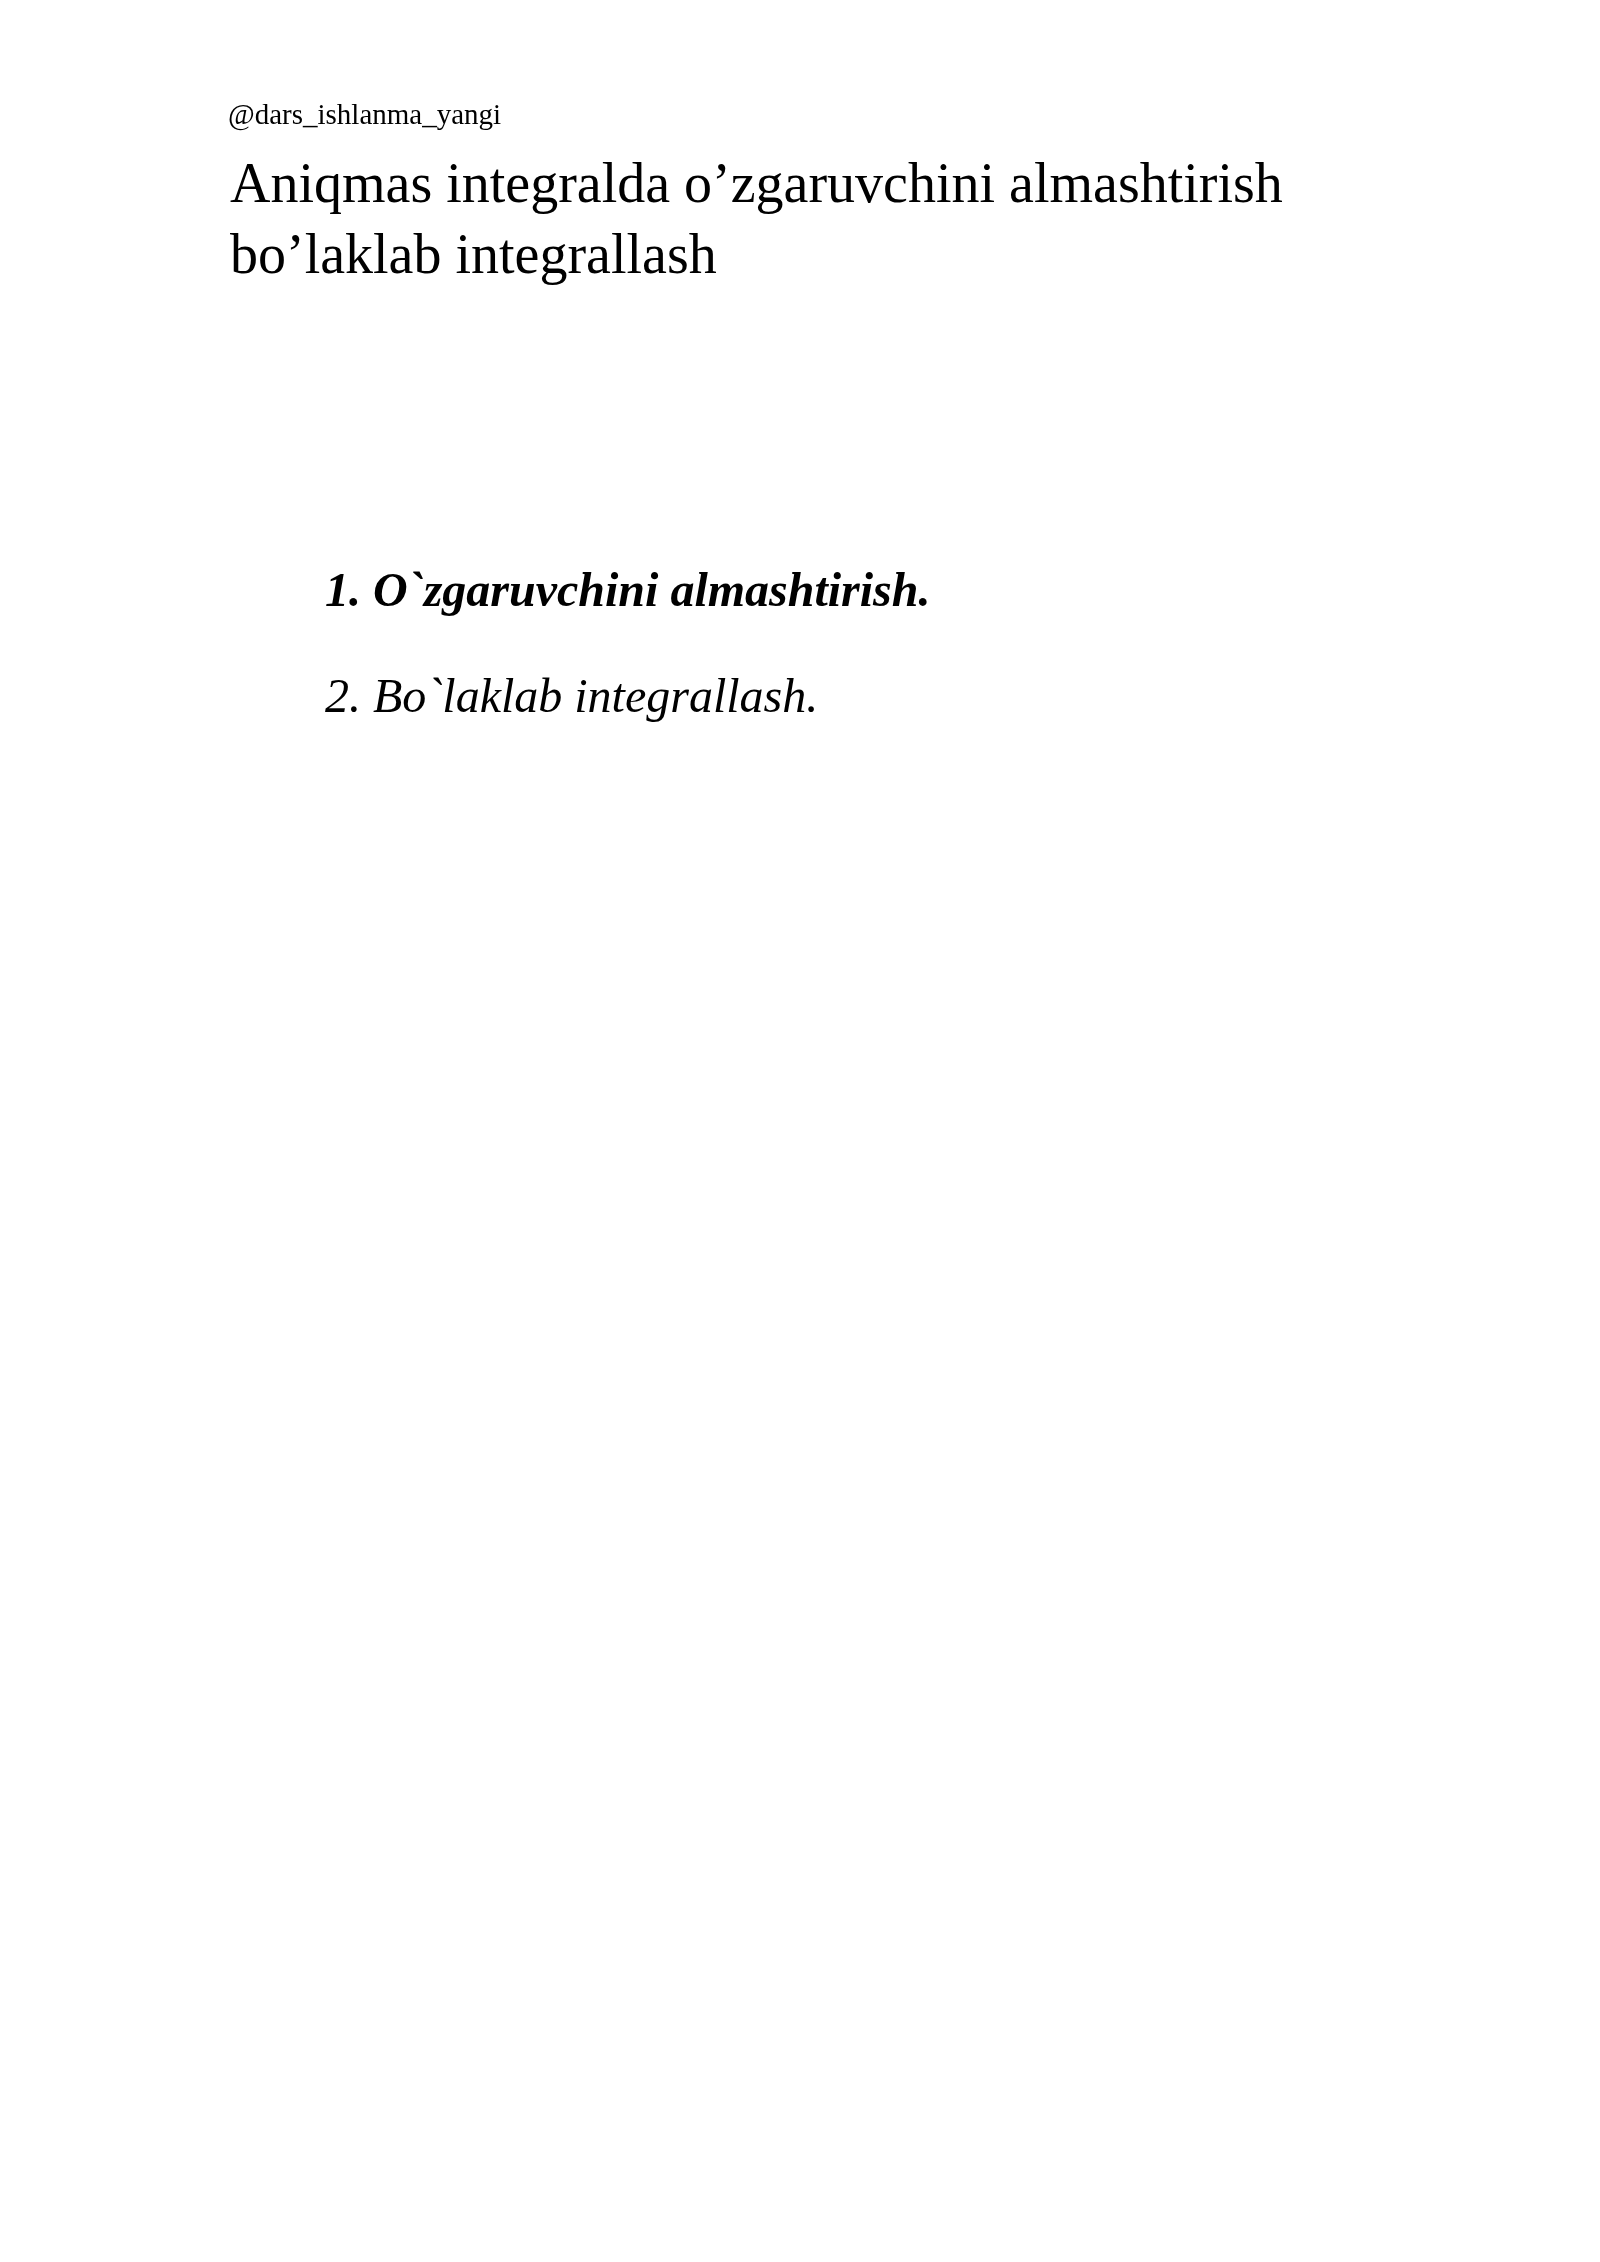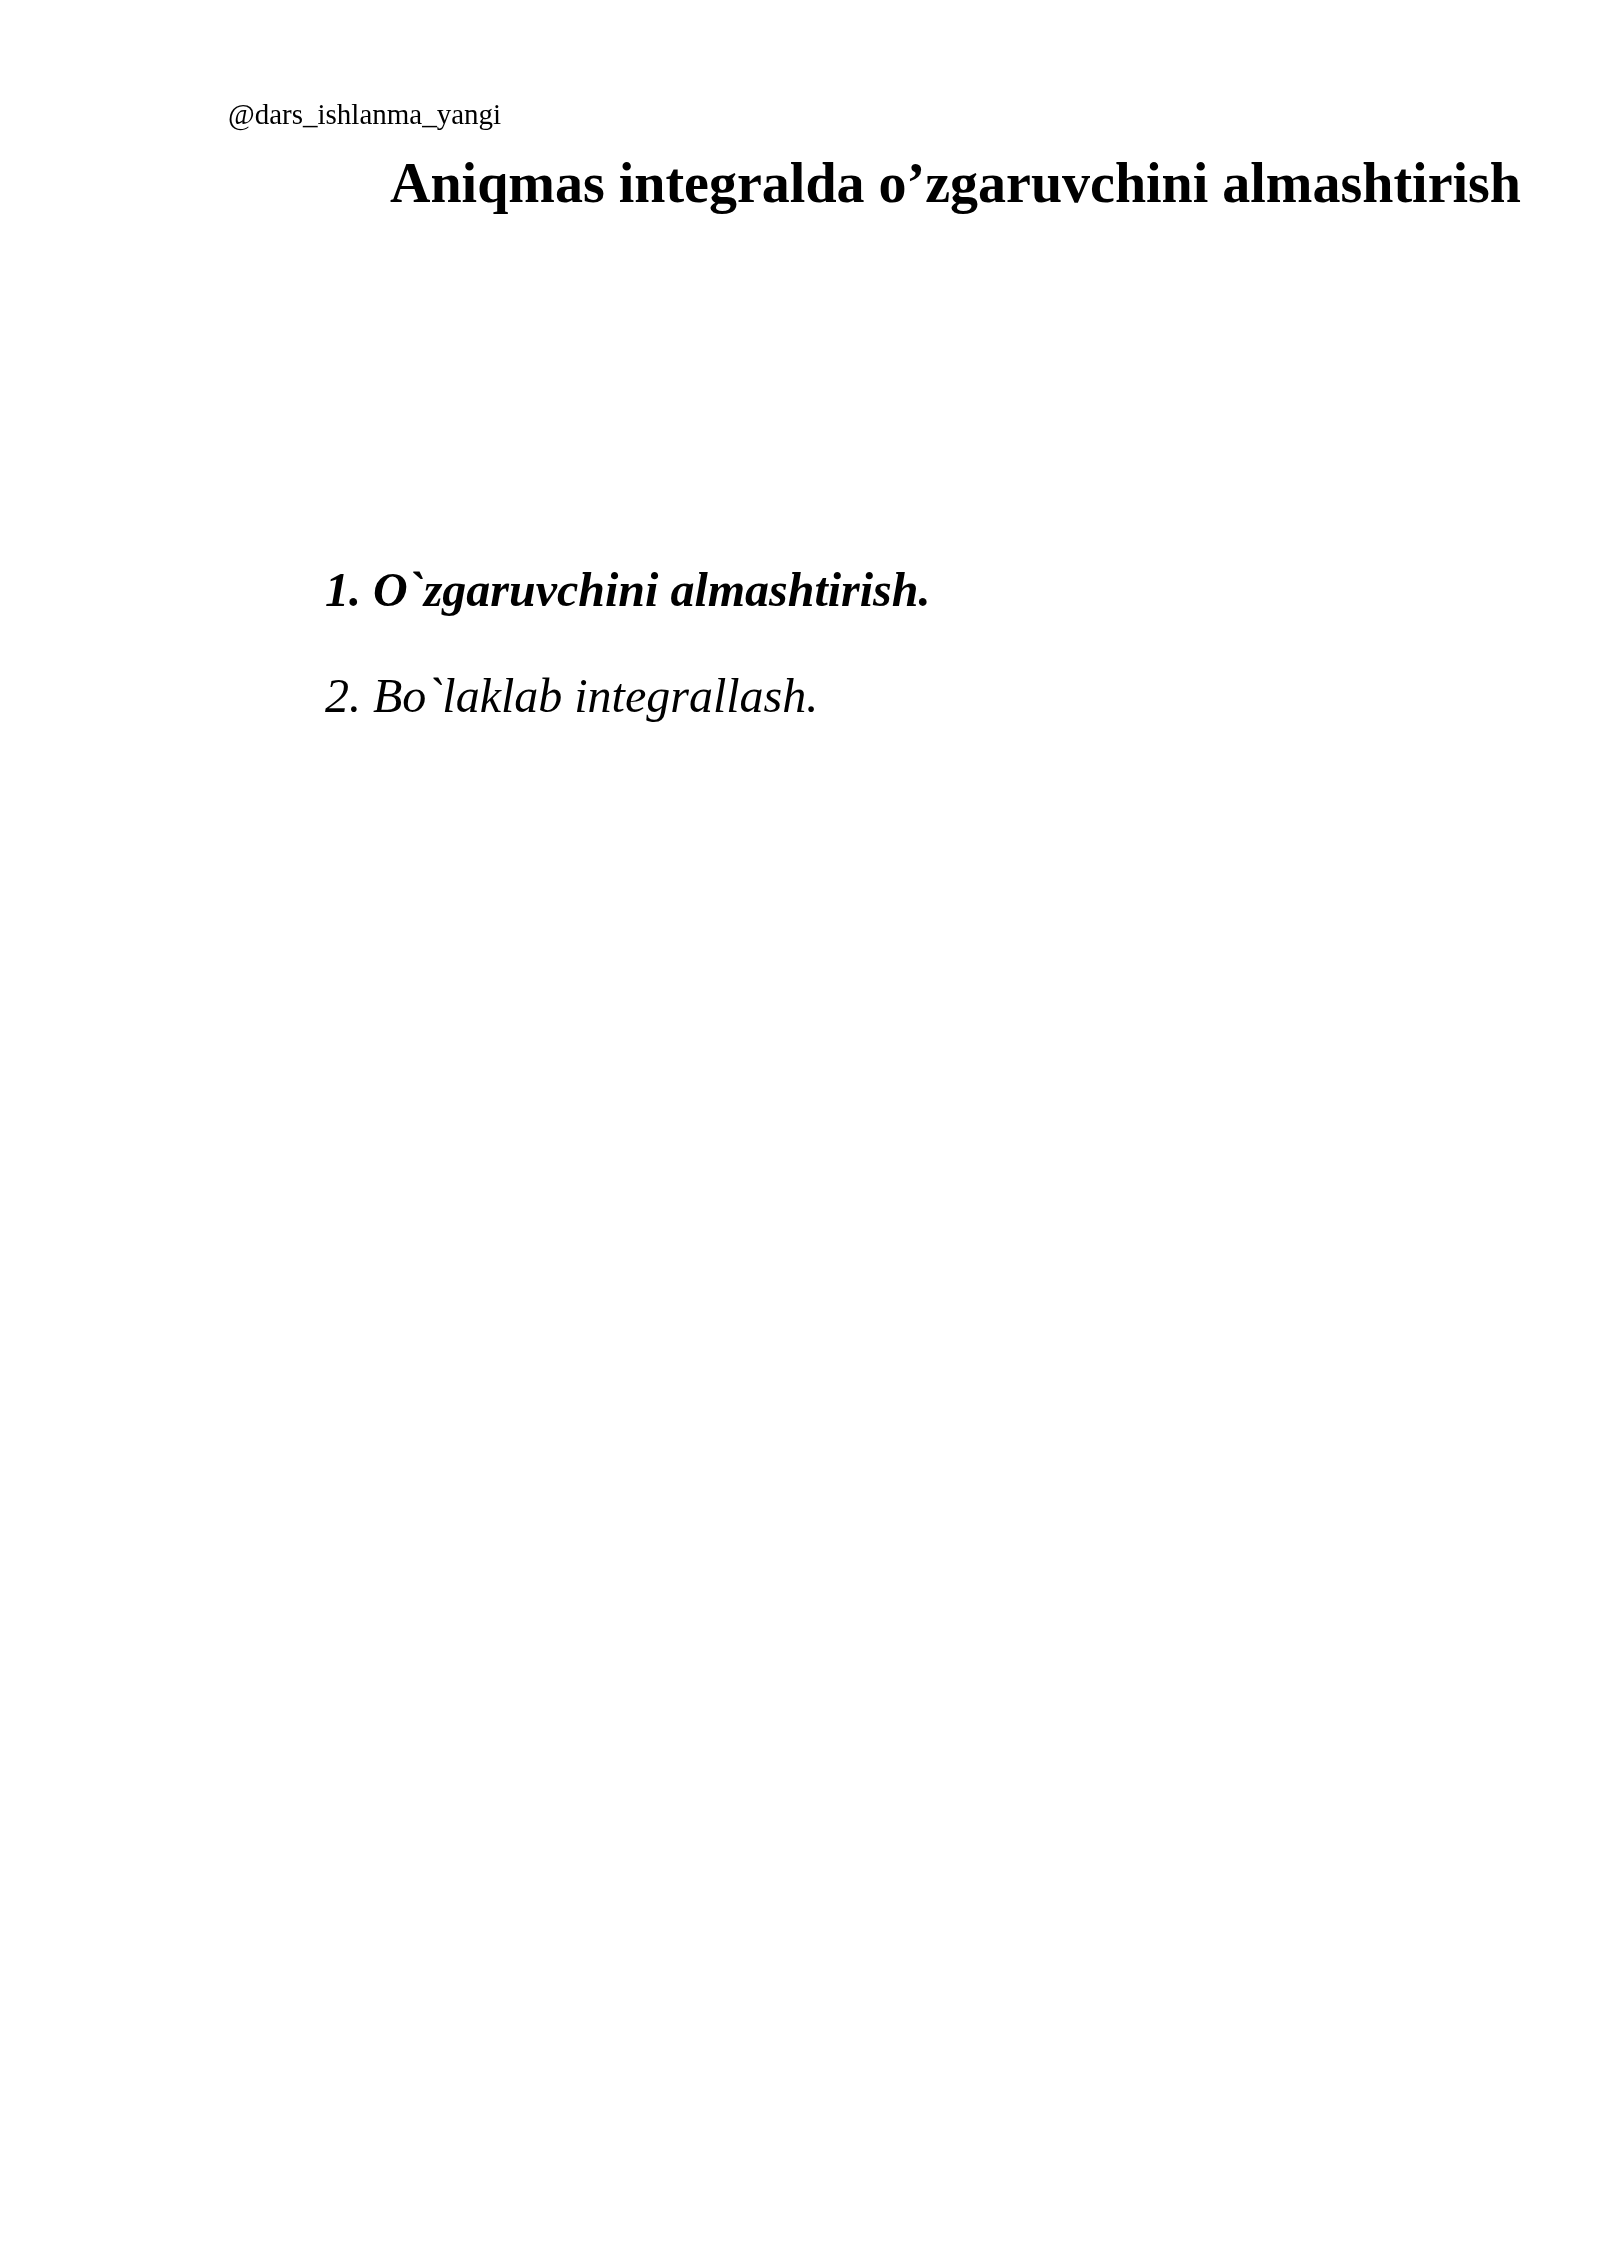--- a/index.html
+++ b/index.html
@@ -24,23 +24,23 @@
     letter-spacing: 0px;
     white-space: nowrap;
   }
   .title {
     position: absolute;
     left: 230px;
     top: 148px;
     width: 1291px;
     margin: 0;
     font-size: 56px;
-    font-weight: bold;
+    font-weight: normal;
     line-height: 71px;
-    text-align: right;
+    text-align: left;
   }
   .title-line {
     display: block;
     white-space: nowrap;
   }
   .plan-heading {
     position: absolute;
     left: 230px;
     top: 451px;
     width: 1291px;
@@ -62,20 +62,21 @@
 </style>
 </head>
 <body>
 
 <div class="page" style="background: rgb(255, 255, 255); color: rgb(0, 0, 0);">
 
   <div class="watermark">@dars_ishlanma_yangi</div>
 
   <h1 class="title">
     <span class="title-line">Aniqmas integralda o’zgaruvchini almashtirish</span>
+    <span class="title-line">bo’laklab integrallash</span>
   </h1>
 
 
   <div class="plan-item plan-item-1">1. O`zgaruvchini almashtirish.</div>
 
   <div class="plan-item plan-item-2">2. Bo`laklab integrallash.</div>
 
 </div>
 
 </body></html>

